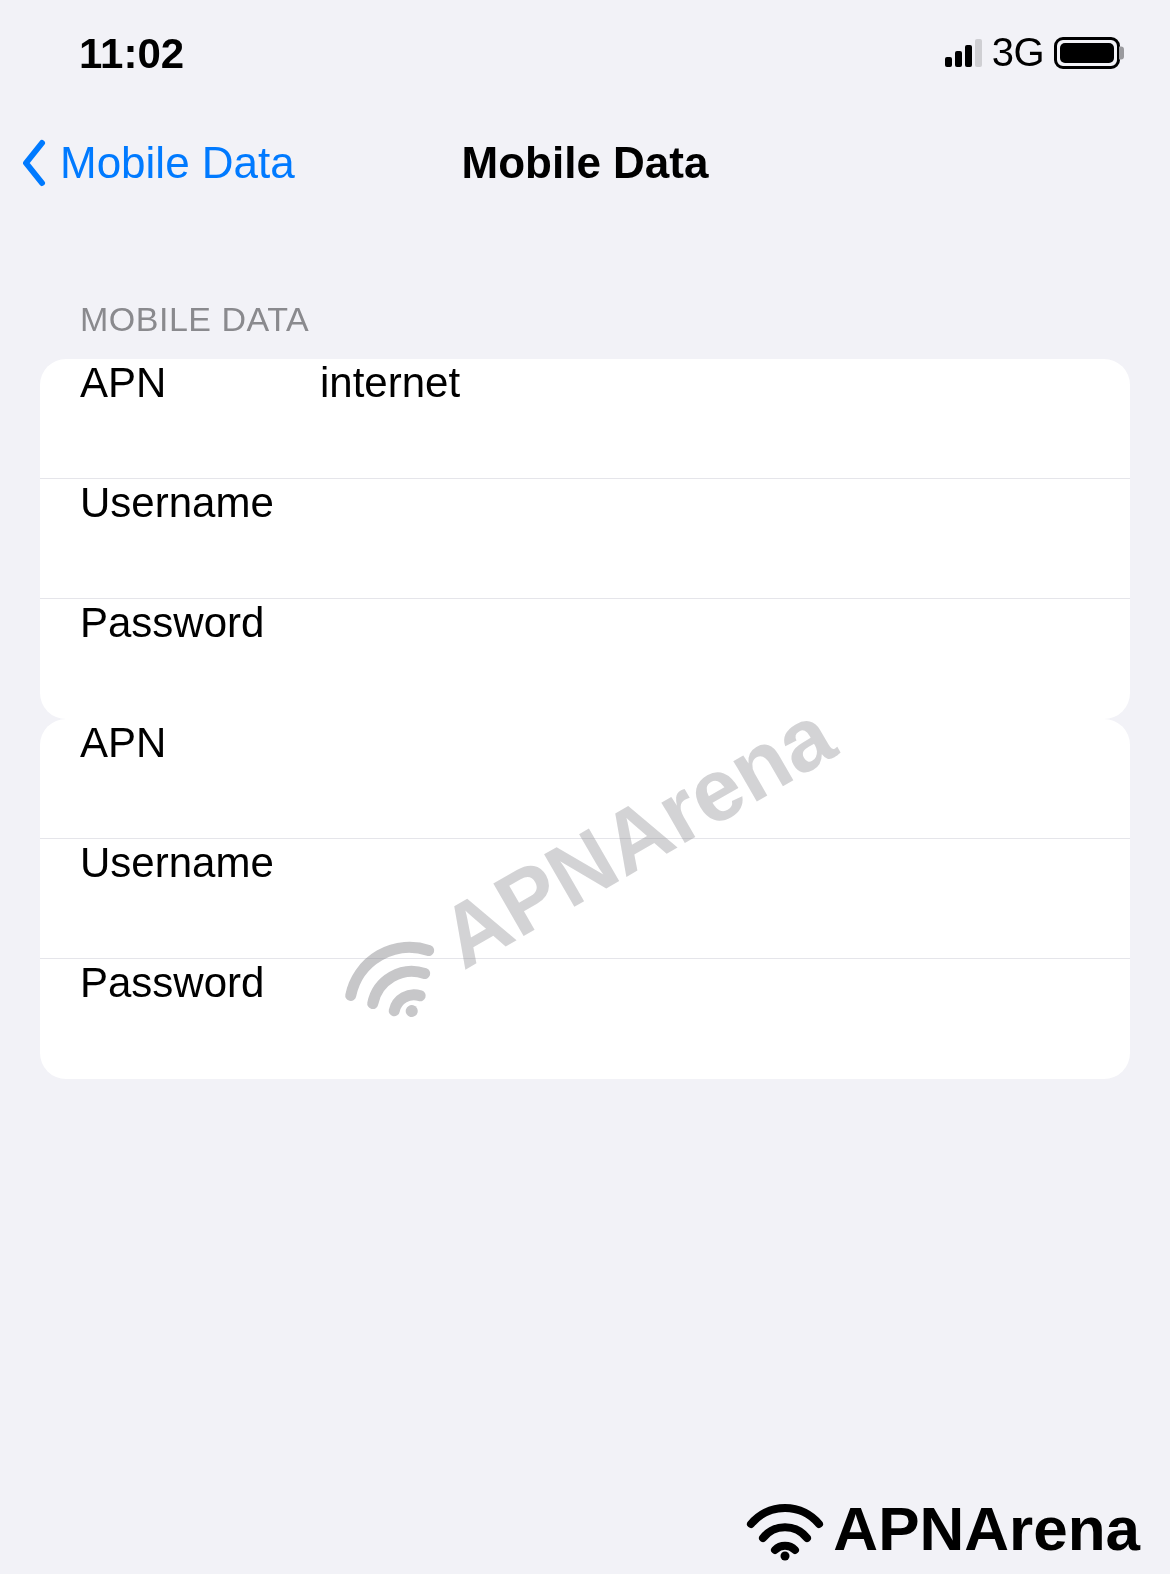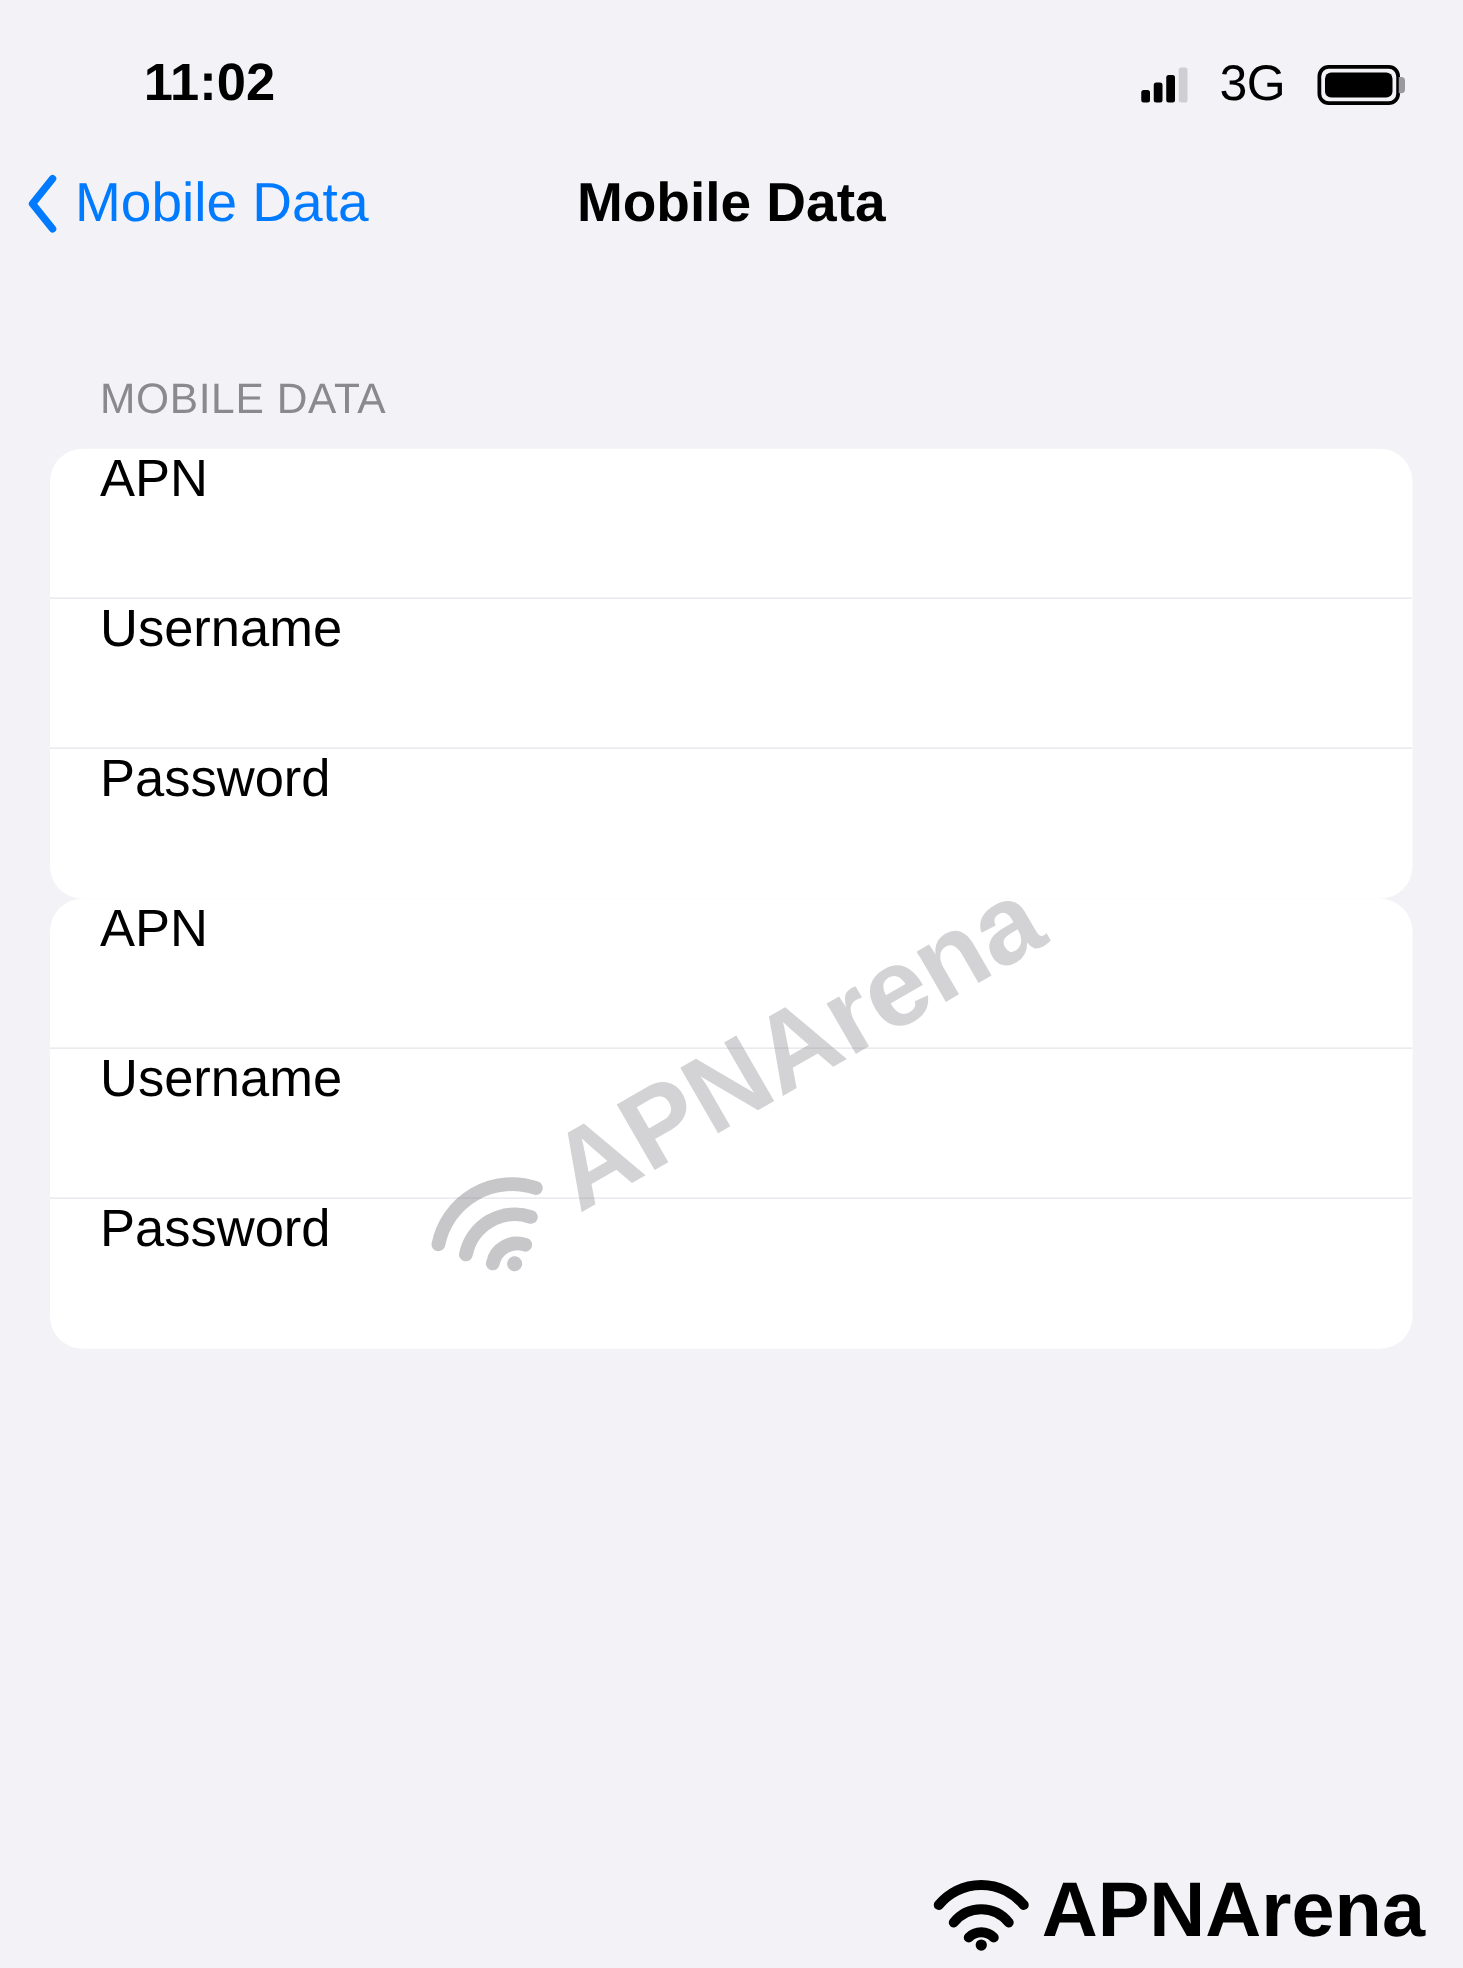--- a/index.html
+++ b/index.html
@@ -13,34 +13,34 @@
       width: 1170px;
       height: 1574px;
       background: #f2f2f7;
       position: relative;
       overflow: hidden;
     }
     
     .status-bar {
       display: flex;
       justify-content: space-between;
-      align-items: flex-end;
-      padding: 30px 50px 10px 60px;
+      align-items: flex-start;
+      padding: 30px 50px 10px 24px;
       height: 100px;
     }
     .status-time {
       font-size: 42px;
       font-weight: 600;
       color: #000;
       padding-left: 55px;
     }
     .status-right {
       display: flex;
       align-items: center;
-      gap: 26px;
+      gap: 10px;
     }
     .signal-bars {
       display: flex;
       align-items: flex-end;
       gap: 3px;
       height: 28px;
     }
     .signal-bars span {
       width: 7px;
       background: #000;
@@ -229,20 +229,21 @@
   </div>
   <div class="nav-title">Mobile Data</div>
 </div>
 
 <div class="content">
 
   <div class="section-header">MOBILE DATA</div>
   <div class="settings-group">
     <div class="settings-row">
       <div class="row-label">APN</div>
+      <input class="row-value" value="internet" style="">
     </div>
     <div class="settings-row">
       <div class="row-label">Username</div>
       <input class="row-value" value="" style="">
     </div>
     <div class="settings-row">
       <div class="row-label">Password</div>
       <input class="row-value" type="password" value="" style="">
     </div>
   </div>

